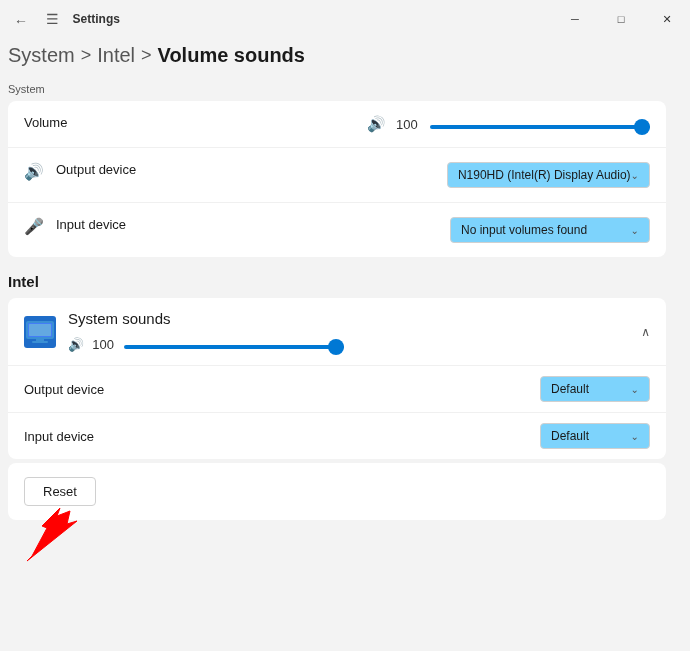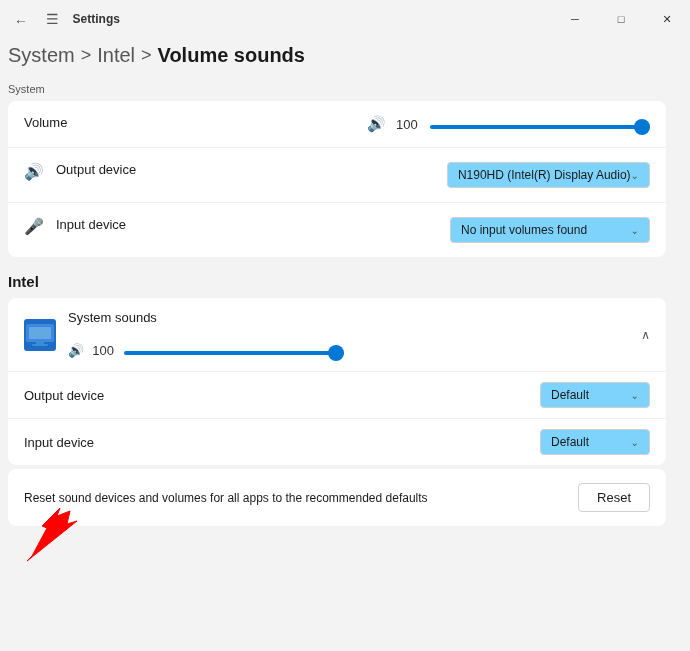--- a/index.html
+++ b/index.html
@@ -167,21 +167,21 @@
       overflow: hidden;
     }
     .app-header {
       display: flex;
       align-items: center;
       padding: 12px 16px;
       border-bottom: 1px solid #f0f0f0;
       gap: 12px;
     }
     .app-info { flex: 1; }
-    .app-name { font-size: 13px; color: #1a1a1a; font-weight: 500; margin-bottom: 16px; }
+    .app-name { font-size: 15px; color: #1a1a1a; font-weight: 500; margin-bottom: 8px; }
     .app-volume-row {
       display: flex;
       align-items: center;
       gap: 8px;
     }
     .app-chevron {
       font-size: 12px;
       color: #555;
       cursor: pointer;
     }
@@ -338,21 +338,20 @@
       <div class="app-device-row">
         <span class="row-label">Input device</span>
         <div class="dropdown dropdown-small">
           <span>Default</span>
           <span class="dropdown-arrow">⌄</span>
         </div>
       </div>
     </div>
 
     <div class="reset-bar">
-      <span class="reset-text">Reset sound devices and volumes for all apps to the recommended defaults</span>
       <button class="reset-btn">Reset</button>
     </div>
   </div>
 
   <div style="position:absolute;left:22px;top:470px;pointer-events:none;z-index:10;">
     <svg width="60" height="60" viewBox="0 0 60 60" xmlns="http://www.w3.org/2000/svg">
       <polygon points="5,55 55,15 45,18 48,5 35,10 38,2 20,20 25,22 10,50" fill="red" stroke="red" stroke-width="1"></polygon>
 
     </svg>
   </div>

